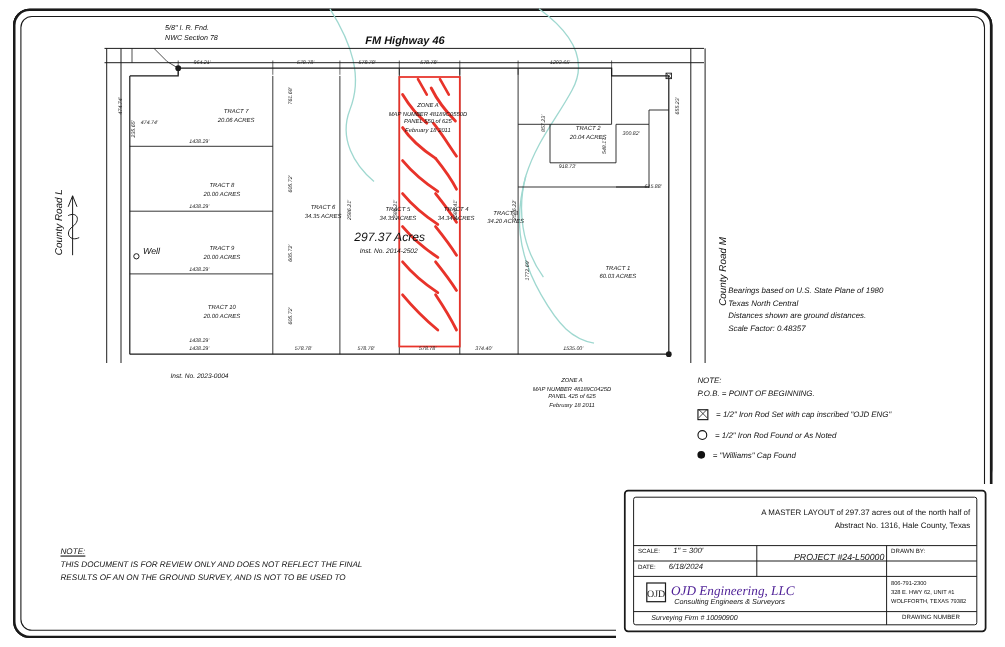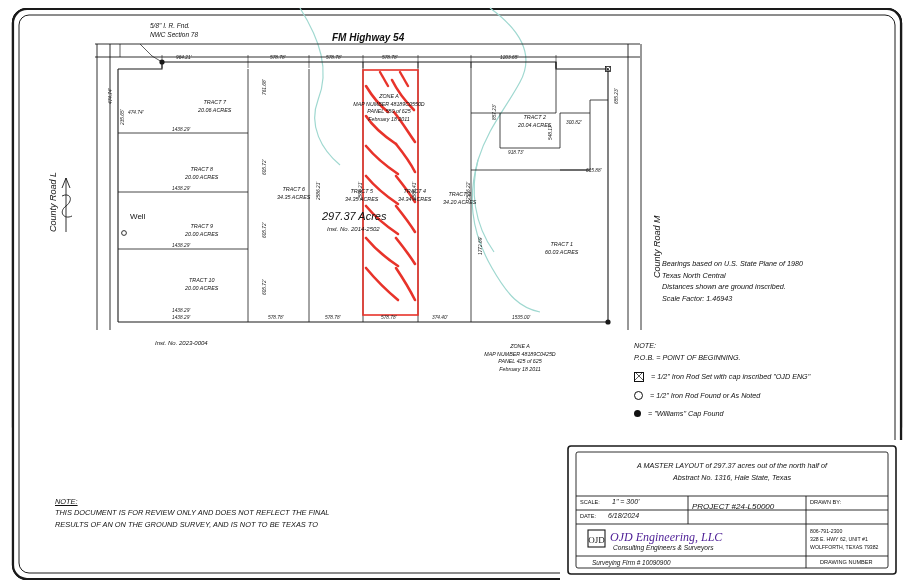--- a/index.html
+++ b/index.html
@@ -149,31 +149,31 @@
       <line x1="806" y1="556" x2="806" y2="568" stroke-width="0.9"></line>
       <line x1="806" y1="524" x2="806" y2="556" stroke-width="0.9"></line>
     </g>
 
     <g>
       <rect x="588" y="530" width="17" height="17" fill="none" stroke="#1a1a1a" stroke-width="1.1"></rect>
       <text x="596.5" y="542.5" text-anchor="middle" font-family="Liberation Serif, serif" font-size="9" fill="#1a1a1a">OJD</text>
     </g>
   </svg>
 
-  <div class="abs" style="left:332px;top:32px;font-size:10px;font-style:italic;font-weight:bold;color:#111;">FM Highway 54</div>
+  <div class="abs" style="left:332px;top:32px;font-size:10px;font-style:italic;font-weight:bold;color:#111;">FM Highway 46</div>
 
   <div class="abs" style="left:150px;top:22px;font-size:6.5px;font-style:italic;color:#111;line-height:1.35;">
     <div>5/8" I. R. Fnd.</div>
     <div>NWC Section 78</div>
   </div>
 
   <div class="abs" style="left:48px;top:232px;font-size:9px;font-style:italic;color:#111;transform:rotate(-90deg);transform-origin:left top;white-space:nowrap;">County Road L</div>
   <div class="abs" style="left:652px;top:278px;font-size:9px;font-style:italic;color:#111;transform:rotate(-90deg);transform-origin:left top;white-space:nowrap;">County Road M</div>
 
-  <div class="abs" style="left:130px;top:212px;font-size:8px;color:#111;">Well</div>
+  <div class="abs" style="left:130px;top:224px;font-size:8px;font-style:italic;color:#111;">Well</div>
 
   <div class="abs" style="left:322px;top:210px;font-size:11px;font-style:italic;color:#111;white-space:nowrap;">297.37 Acres</div>
   <div class="abs" style="left:327px;top:226px;font-size:6px;font-style:italic;color:#111;white-space:nowrap;">Inst. No. 2014-2502</div>
   <div class="abs" style="left:155px;top:340px;font-size:6px;font-style:italic;color:#111;white-space:nowrap;">Inst. No. 2023-0004</div>
 
   <div class="abs" style="left:334px;top:93px;font-size:5.3px;font-style:italic;color:#111;text-align:center;width:110px;line-height:1.45;">
     <div>ZONE A</div>
     <div>MAP NUMBER 48189C0550D</div>
     <div>PANEL 550 of 625</div>
     <div>February 18 2011</div>
@@ -261,22 +261,22 @@
       <div class="abs" style="left: 508px; top: 150px; font-size: 4.8px; font-style: italic; color: rgb(34, 34, 34); white-space: nowrap;">918.73'</div>
       <div class="abs" style="left: 586px; top: 168px; font-size: 4.8px; font-style: italic; color: rgb(34, 34, 34); white-space: nowrap;">615.88'</div>
       <div class="abs" style="left: 566px; top: 120px; font-size: 4.8px; font-style: italic; color: rgb(34, 34, 34); white-space: nowrap;">300.82'</div>
       <div class="abs" style="left: 548px; top: 140px; font-size: 4.8px; font-style: italic; color: rgb(34, 34, 34); white-space: nowrap; transform: rotate(-90deg); transform-origin: left top;">548.17'</div>
       <div class="abs" style="left: 614px; top: 104px; font-size: 4.8px; font-style: italic; color: rgb(34, 34, 34); white-space: nowrap; transform: rotate(-90deg); transform-origin: left top;">655.23'</div>
     </div>
 
   <div class="abs" style="left:662px;top:258px;font-size:7.2px;font-style:italic;color:#111;line-height:1.6;white-space:nowrap;">
     <div>Bearings based on U.S. State Plane of 1980</div>
     <div>Texas North Central</div>
-    <div>Distances shown are ground inscribed.</div>
-    <div>Scale Factor: 1.46943</div>
+    <div>Distances shown are ground distances.</div>
+    <div>Scale Factor: 0.48357</div>
   </div>
 
   <div class="abs" style="left:634px;top:340px;font-size:7.2px;font-style:italic;color:#111;line-height:1.6;">
     <div>NOTE:</div>
     <div style="margin-bottom:8px;">P.O.B. = POINT OF BEGINNING.</div>
     <div style="display:flex;align-items:center;gap:7px;margin-bottom:7px;">
       <span style="display:inline-block;width:8px;height:8px;border:0.9px solid #111;position:relative;">
         <svg width="8" height="8" style="position:absolute;left:-0.5px;top:-0.5px;">
             <line x1="0" y1="0" x2="8" y2="8" stroke="#111" stroke-width="0.7"></line>
             <line x1="8" y1="0" x2="0" y2="8" stroke="#111" stroke-width="0.7"></line>
@@ -290,33 +290,33 @@
     </div>
     <div style="display:flex;align-items:center;gap:7px;">
       <span style="display:inline-block;width:7px;height:7px;background:#111;border-radius:50%;"></span>
       <span>= "Williams" Cap Found</span>
     </div>
   </div>
 
   <div class="abs" style="left:55px;top:496px;font-size:7.4px;font-style:italic;color:#111;line-height:1.55;">
     <div style="text-decoration:underline;">NOTE:</div>
     <div>THIS DOCUMENT IS FOR REVIEW ONLY AND DOES NOT REFLECT THE FINAL</div>
-    <div>RESULTS OF AN ON THE GROUND SURVEY, AND IS NOT TO BE TEXAS TO</div>
-  </div>
-
-  <div class="abs" style="left:582px;top:460px;width:300px;text-align:center;font-size:7.2px;font-style:italic;color:#111;line-height:1.65;">
+    <div>RESULTS OF AN ON THE GROUND SURVEY, AND IS NOT TO BE USED TO</div>
+  </div>
+
+  <div class="abs" style="left:582px;top:460px;width:300px;text-align:right;font-size:7.2px;color:#111;line-height:1.65;">
     <div>A MASTER LAYOUT of 297.37 acres out of the north half of</div>
-    <div>Abstract No. 1316, Hale State, Texas</div>
+    <div>Abstract No. 1316, Hale County, Texas</div>
   </div>
 
   <div class="abs" style="left:580px;top:499px;font-size:5.6px;color:#111;">SCALE:</div>
   <div class="abs" style="left:612px;top:498px;font-size:7px;font-style:italic;color:#111;">1" = 300'</div>
   <div class="abs" style="left:580px;top:513px;font-size:5.6px;color:#111;">DATE:</div>
   <div class="abs" style="left:608px;top:512px;font-size:7px;font-style:italic;color:#111;">6/18/2024</div>
-  <div class="abs" style="left:692px;top:502px;width:112px;text-align:left;font-size:8px;font-style:italic;color:#111;">PROJECT #24-L50000</div>
+  <div class="abs" style="left:692px;top:502px;width:112px;text-align:right;font-size:8px;font-style:italic;color:#111;">PROJECT #24-L50000</div>
   <div class="abs" style="left:810px;top:499px;font-size:5.6px;color:#111;">DRAWN BY:</div>
   <div class="abs" style="left:810px;top:512px;font-size:7px;color:#111;"></div>
 
   <div class="abs" style="left:610px;top:530px;font-size:12px;font-family:'Liberation Serif',serif;font-style:italic;color:#4c1d95;">OJD Engineering, LLC</div>
   <div class="abs" style="left:613px;top:544px;font-size:6.6px;font-style:italic;color:#111;">Consulting Engineers &amp; Surveyors</div>
   <div class="abs" style="left:810px;top:528px;font-size:5.2px;color:#111;line-height:1.5;">
     <div>806-791-2300</div>
     <div>328 E. HWY 62, UNIT #1</div>
     <div>WOLFFORTH, TEXAS 79382</div>
   </div>

